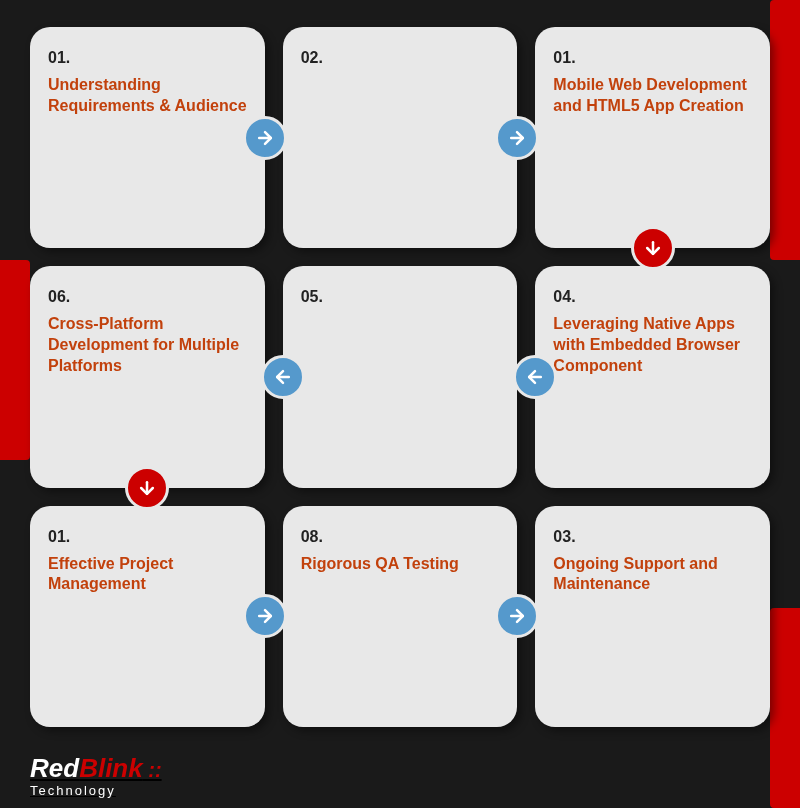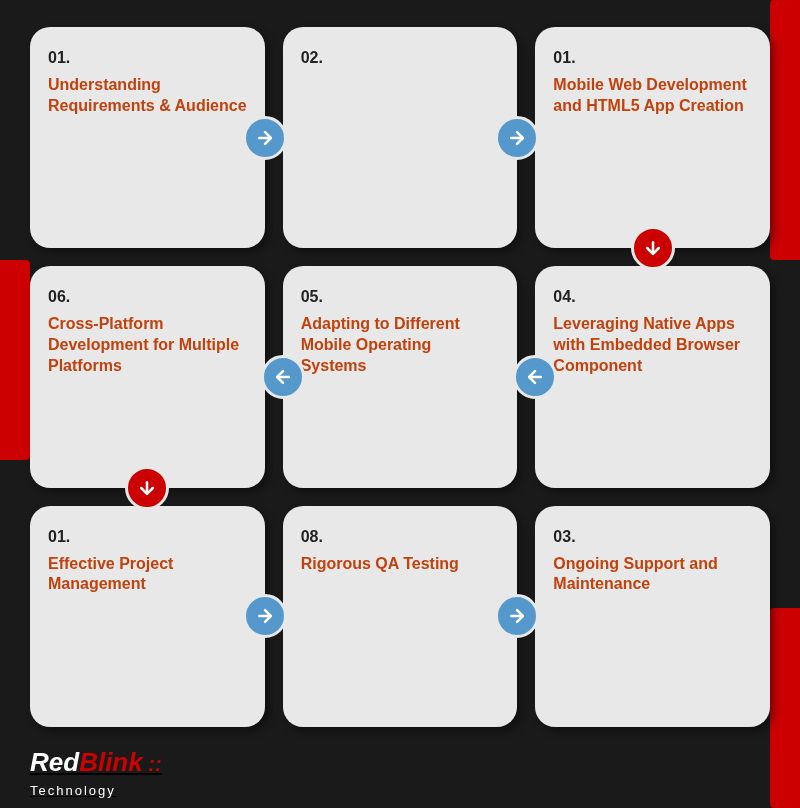--- a/index.html
+++ b/index.html
@@ -149,21 +149,21 @@
 
     .logo-text span {
       color: #cc0000;
       font-style: italic;
     }
 
     .logo-sub {
       font-size: 13px;
       color: white;
       letter-spacing: 2px;
-      margin-top: 8px;
+      margin-top: 2px;
     }
 
     .logo-dots {
       color: #cc0000;
       font-size: 20px;
       font-weight: 900;
     }
   </style>
 </head>
 <body>
@@ -212,21 +212,20 @@
     <div class="arrow-down">
       <svg class="arrow-svg" viewBox="0 0 24 24" fill="none" stroke="white" stroke-width="3" stroke-linecap="round" stroke-linejoin="round">
         <line x1="12" y1="5" x2="12" y2="19"></line>
         <polyline points="5 12 12 19 19 12"></polyline>
       </svg>
     </div>
   </div>
 
   <div class="card">
     <div class="card-number">05.</div>
-    <div class="card-title">Adapting to Different Mobile Operating Systems</div>
     <div class="arrow-left">
       <svg class="arrow-svg" viewBox="0 0 24 24" fill="none" stroke="white" stroke-width="3" stroke-linecap="round" stroke-linejoin="round">
         <line x1="19" y1="12" x2="5" y2="12"></line>
         <polyline points="12 19 5 12 12 5"></polyline>
       </svg>
     </div>
   </div>
 
   <div class="card">
     <div class="card-number">04.</div>

